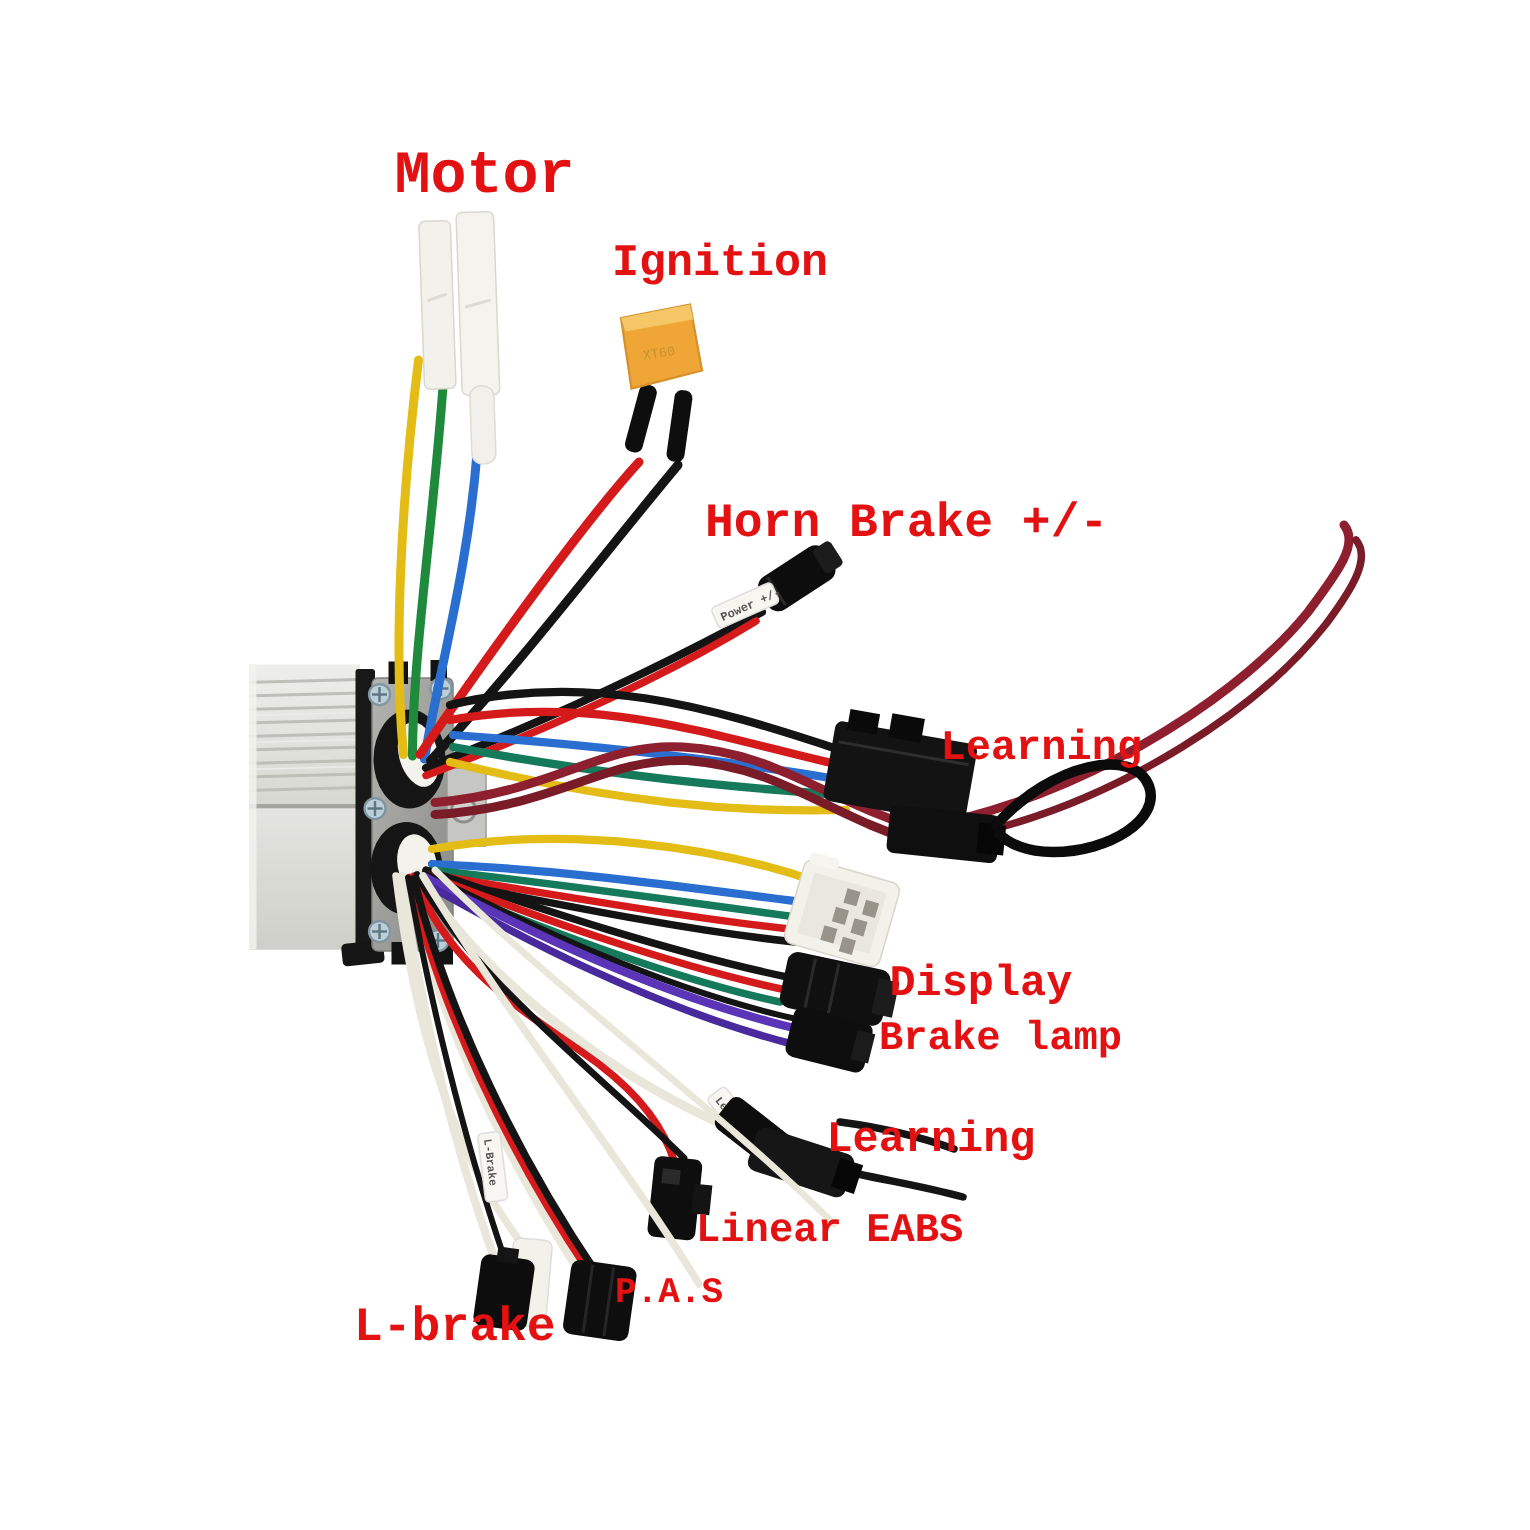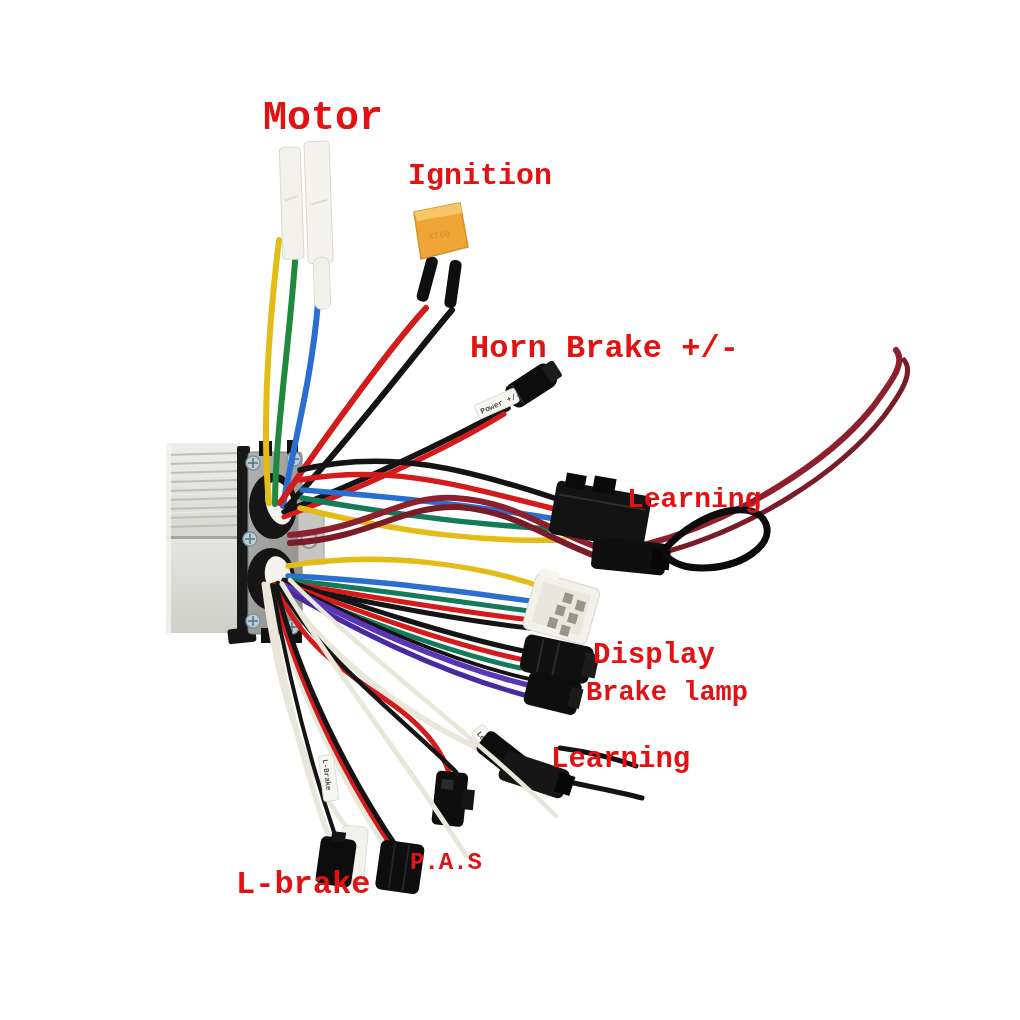--- a/index.html
+++ b/index.html
@@ -291,16 +291,17 @@
   </g>
 </svg>
 
 <div class="lbl" style="left:263px;top:99px;font-size:40px">Motor</div>
 <div class="lbl" style="left:408px;top:161px;font-size:30px">Ignition</div>
 <div class="lbl" style="left:470px;top:333px;font-size:32px">Horn Brake +/-</div>
 <div class="lbl" style="left:627px;top:486px;font-size:28px">Learning</div>
 <div class="lbl" style="left:593px;top:641px;font-size:29px">Display</div>
 <div class="lbl" style="left:586px;top:680px;font-size:27px">Brake lamp</div>
 <div class="lbl" style="left:551px;top:745px;font-size:29px">Learning</div>
+<div class="lbl" style="left:464px;top:808px;font-size:27px">Linear EABS</div>
 <div class="lbl" style="left:410px;top:851px;font-size:24px">P.A.S</div>
 <div class="lbl" style="left:236px;top:869px;font-size:32px">L-brake</div>
 
 </div>
 
 </body></html>

